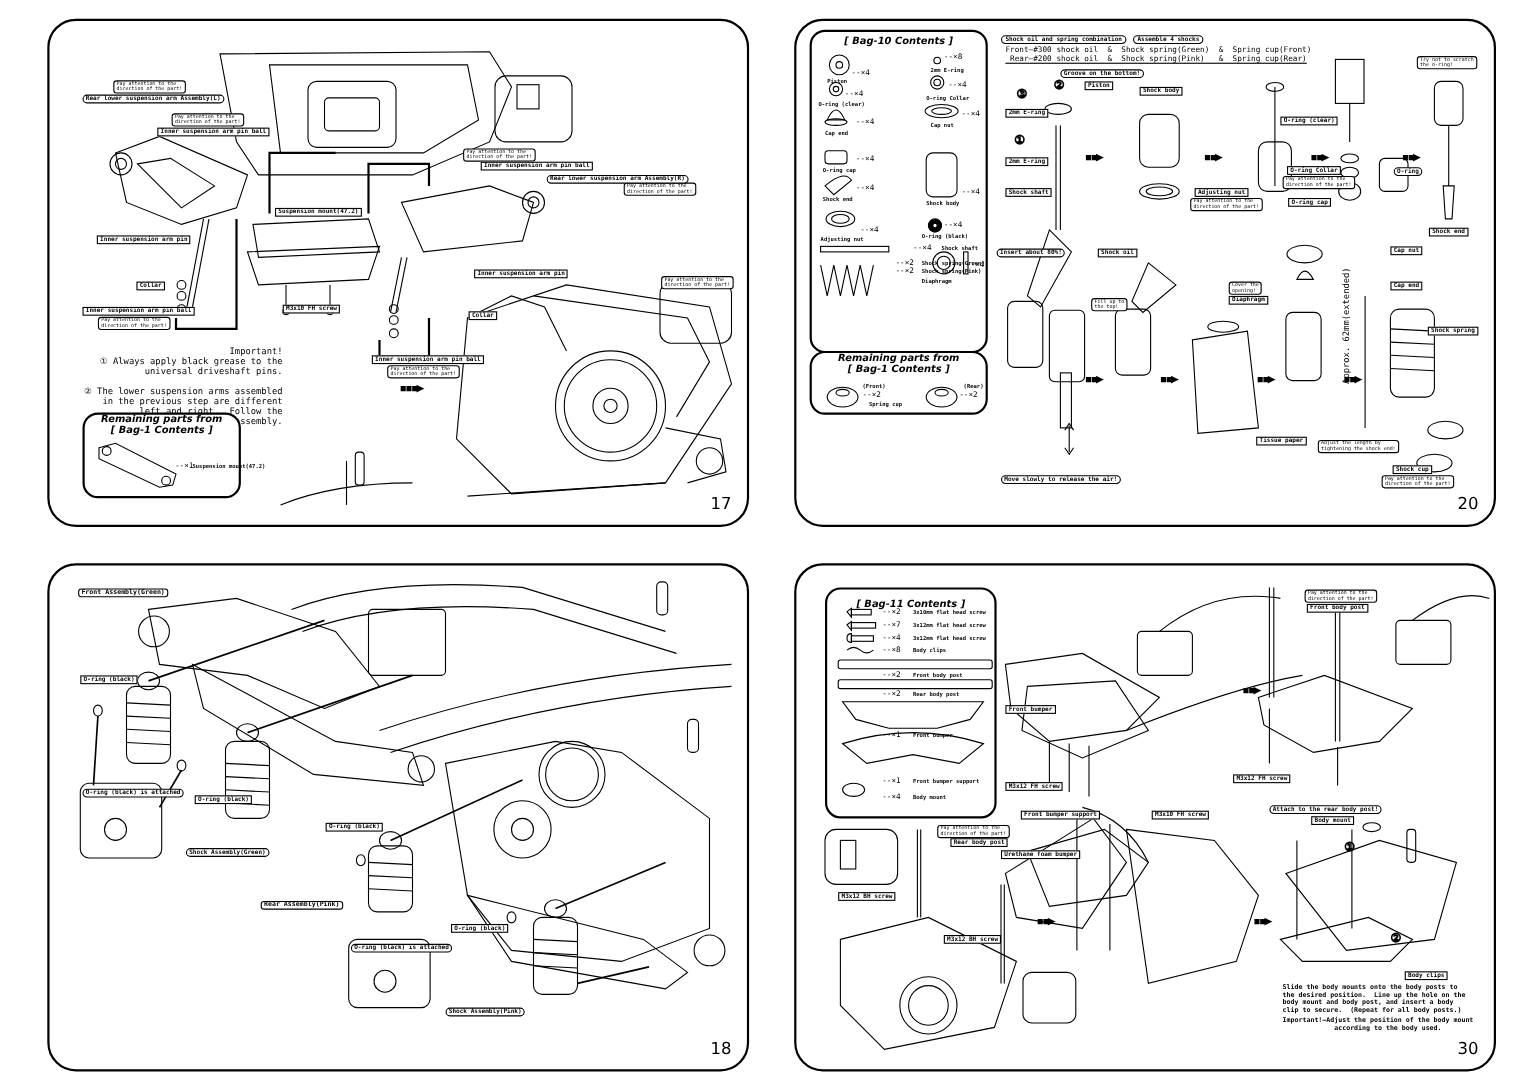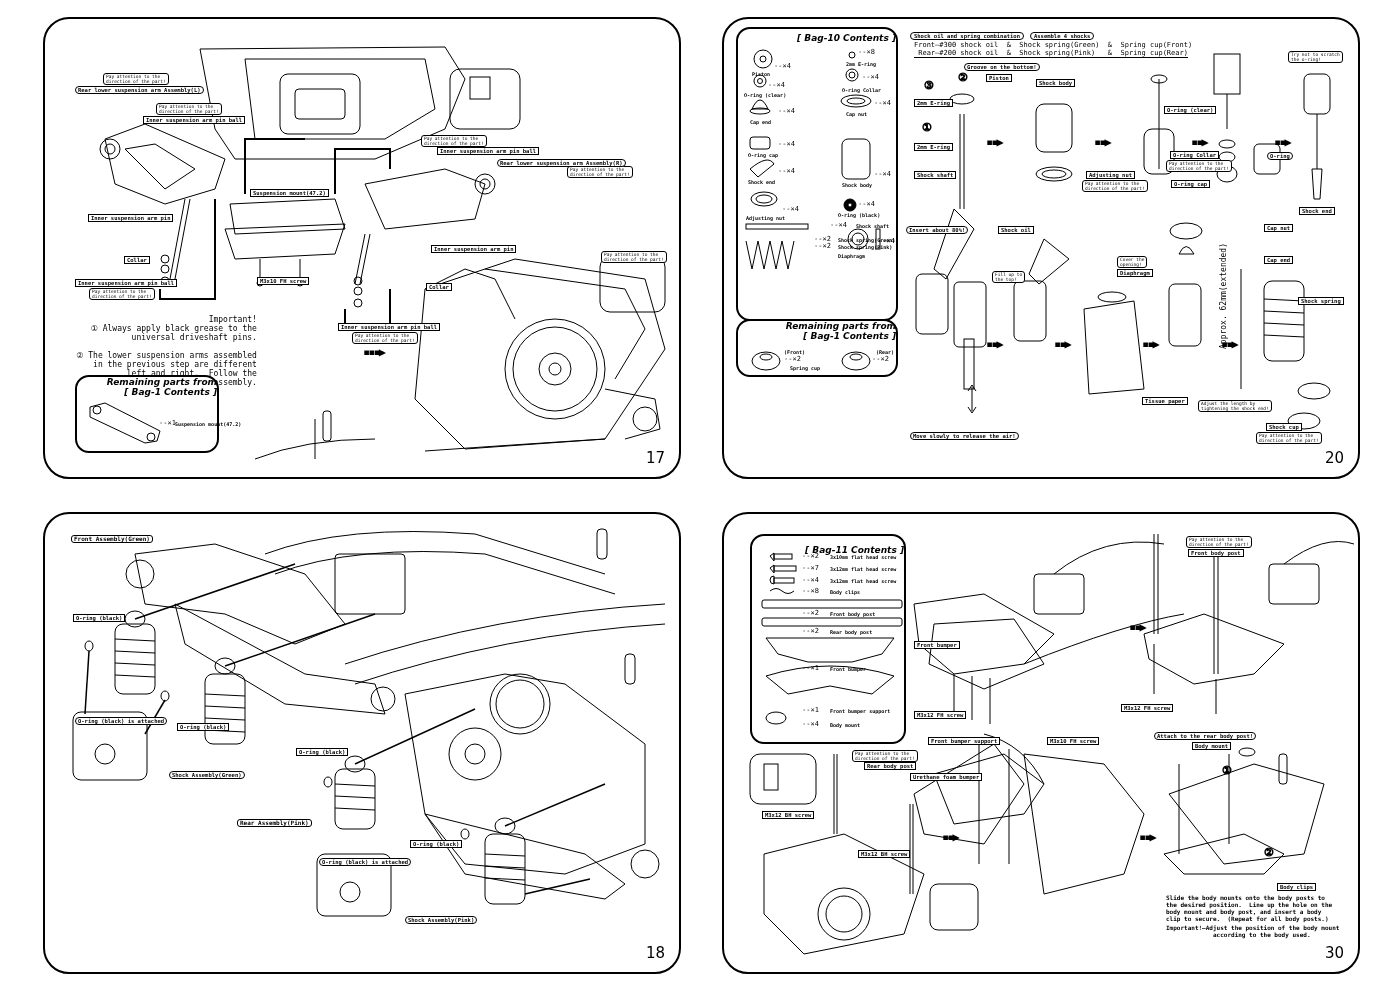--- a/index.html
+++ b/index.html
@@ -10,21 +10,21 @@
   #p19{left:43px;top:512px;width:634px;height:458px;}
   #p20{left:722px;top:512px;width:634px;height:458px;}
   .pnum{position:absolute;right:14px;bottom:10px;font-family:"DejaVu Sans","Liberation Sans",sans-serif;font-size:15px;}
   .lbl{position:absolute;font-size:5.5px;line-height:6px;border:1px solid #000;background:#fff;padding:0 2px;white-space:nowrap;font-weight:bold;}
   .lbl.round{border-radius:4px;}
   .lbl.note{font-size:4.5px;line-height:5px;border-radius:3px;white-space:pre;font-weight:normal;}
   .art{position:absolute;left:0;top:0;width:100%;height:100%;}
   .art *{fill:none;stroke:#000;}
   .txt{position:absolute;font-size:8px;line-height:9px;white-space:pre;}
   .box{position:absolute;border:2px solid #000;border-radius:14px;background:#fff;}
-  .boxtitle{font-family:"DejaVu Sans","Liberation Sans",sans-serif;font-weight:bold;font-style:italic;font-size:9px;text-align:right;line-height:10px;}
+  .boxtitle{font-family:"DejaVu Sans","Liberation Sans",sans-serif;font-weight:bold;font-style:italic;font-size:9px;text-align:center;line-height:10px;}
   .part{position:absolute;font-size:5px;white-space:nowrap;font-weight:bold;}
   .qty{position:absolute;font-size:7px;white-space:nowrap;}
   .arrow{position:absolute;font-size:12px;letter-spacing:-2px;}
   .hdr{position:absolute;font-size:7px;line-height:8px;white-space:pre;}
   .pill{position:absolute;font-size:5.5px;border:1px solid #000;border-radius:6px;padding:0 3px;background:#fff;font-weight:bold;white-space:nowrap;}
 </style>
 </head>
 <body>
 
 <div class="panel" id="p17">

